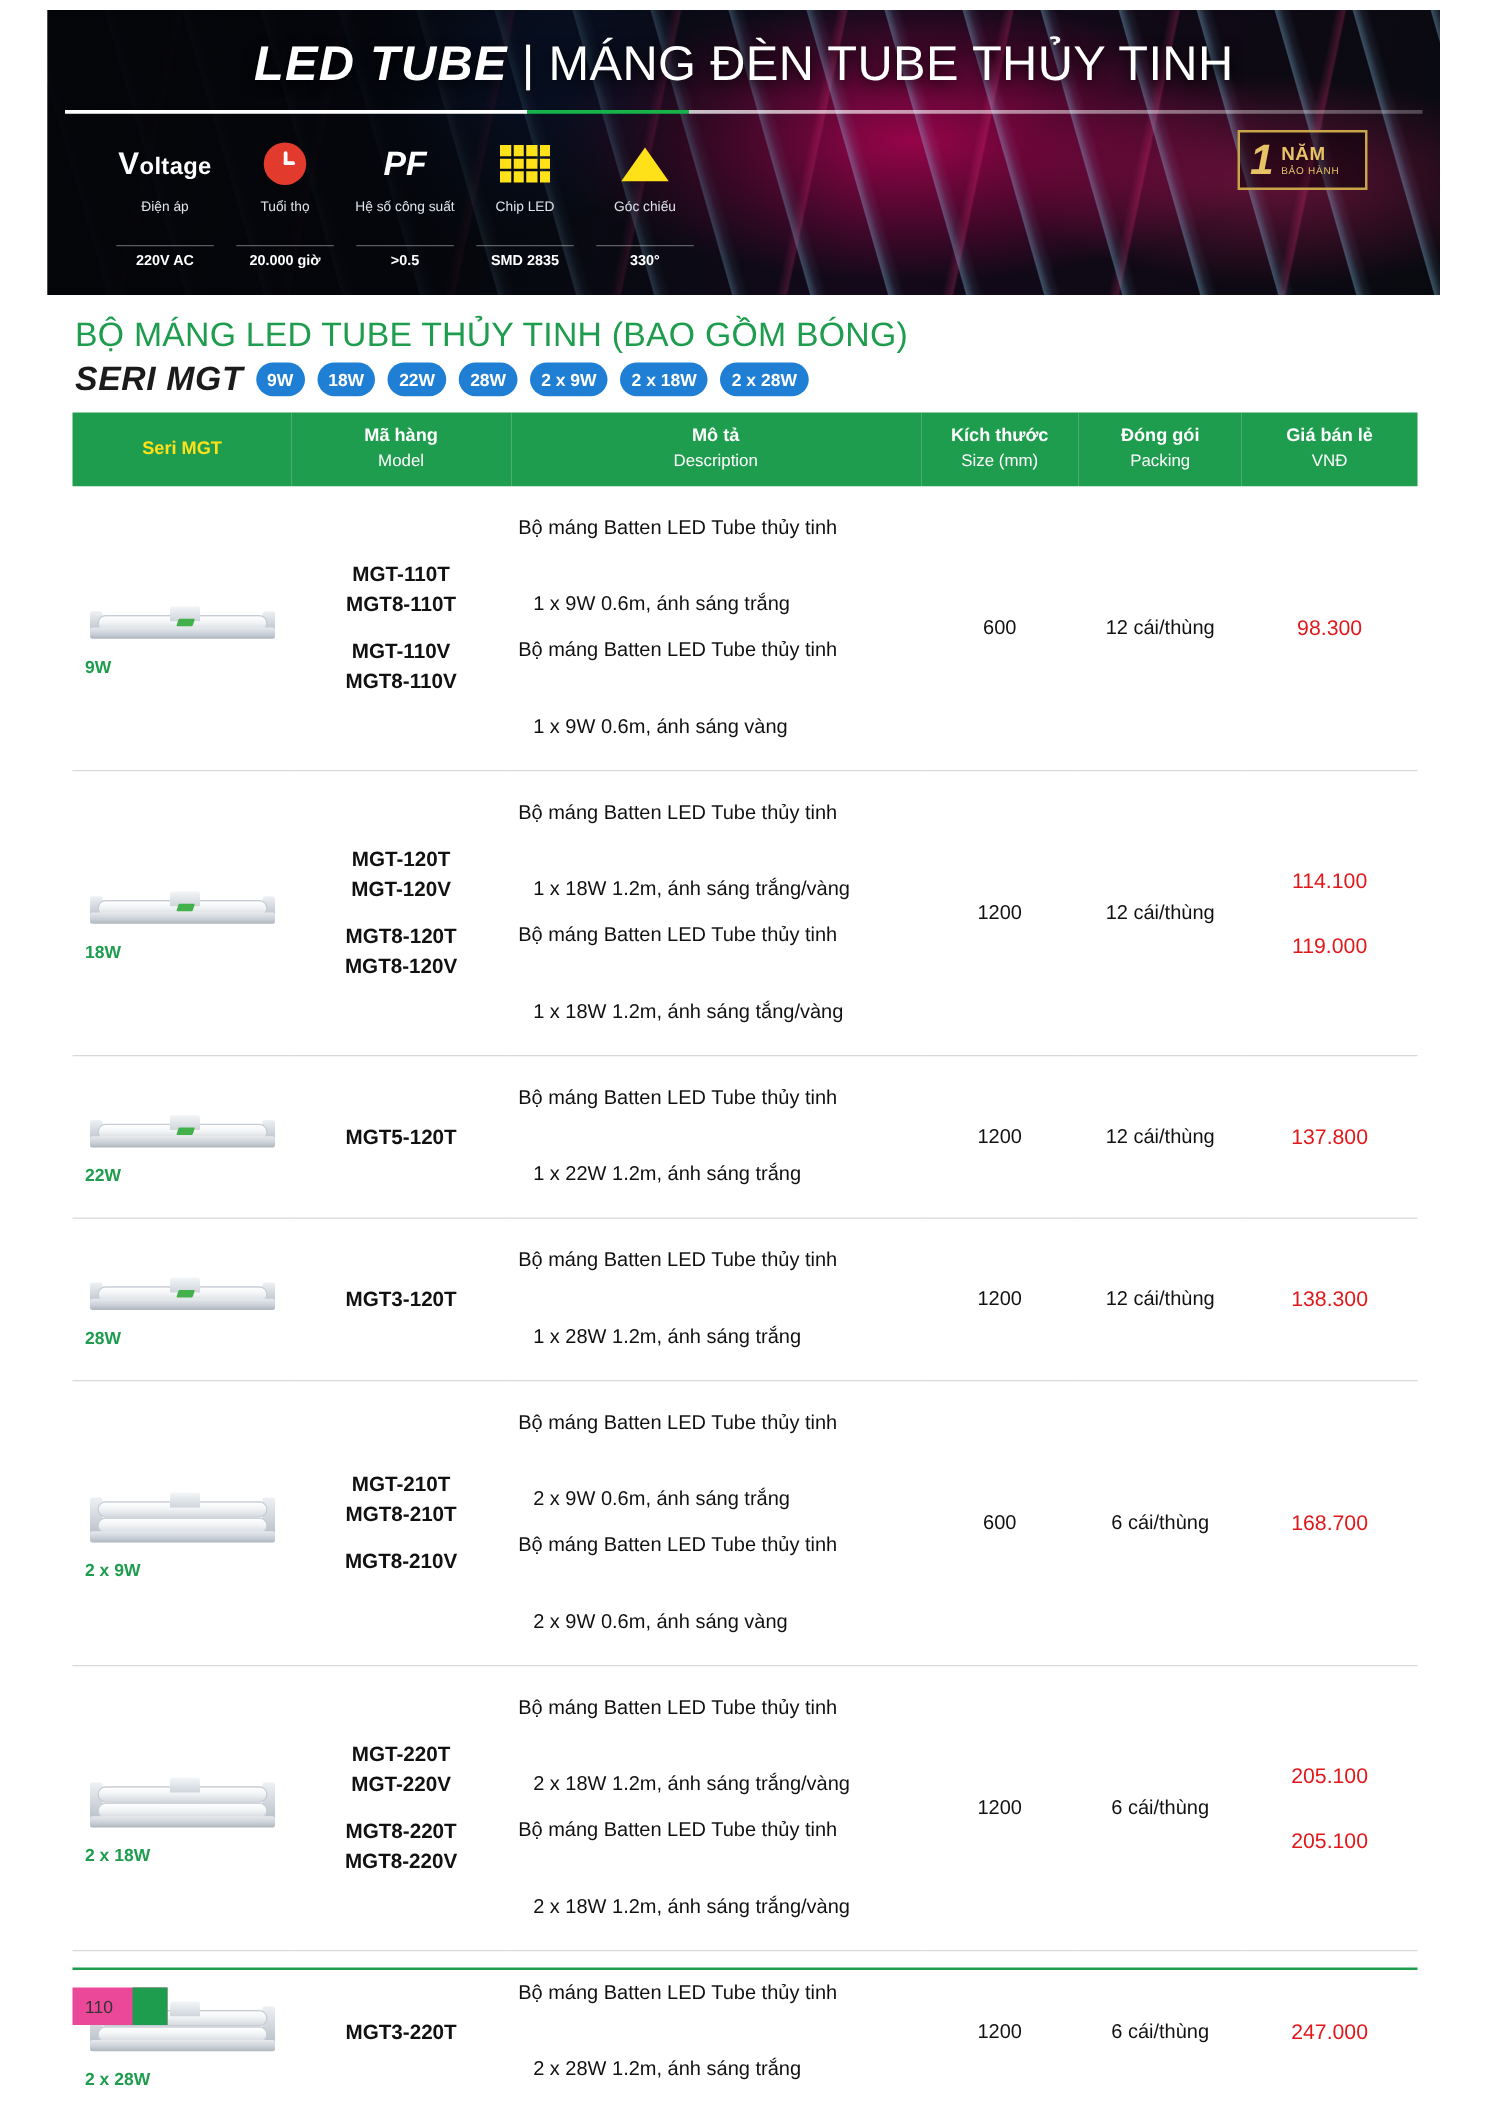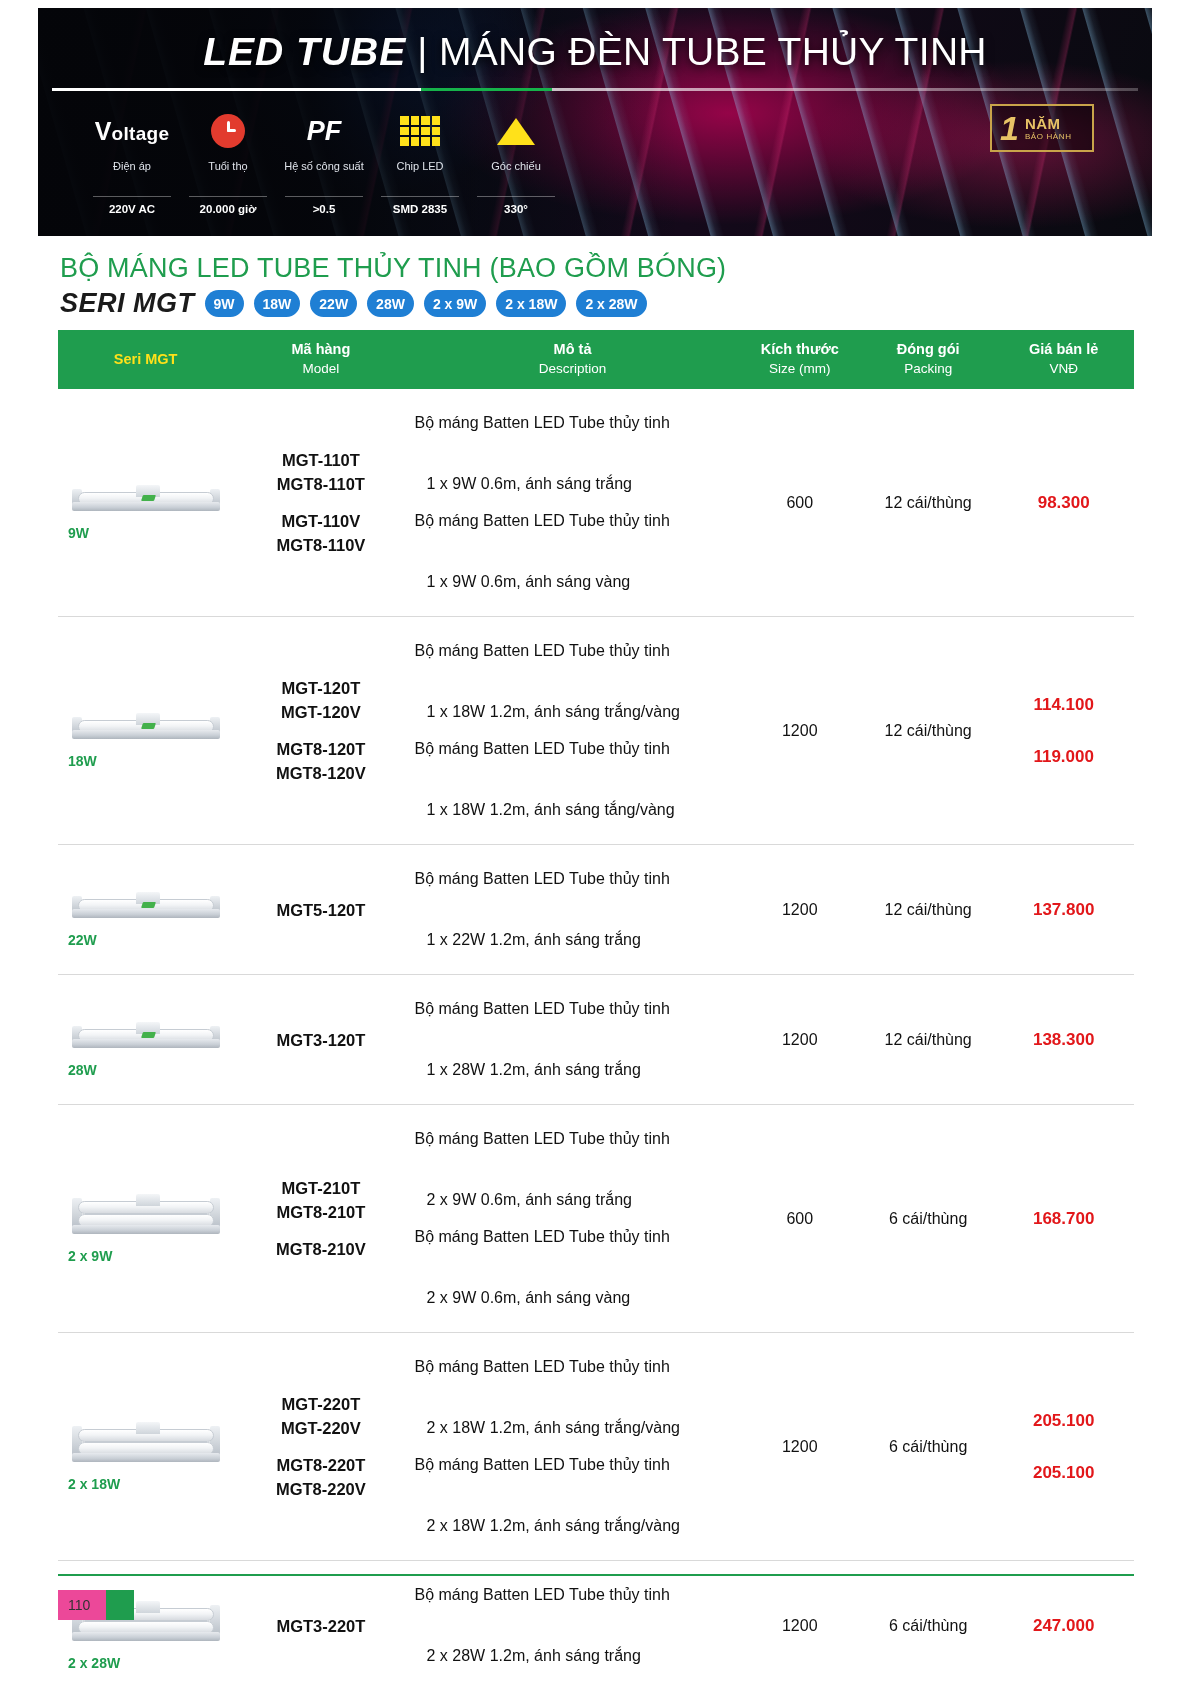--- a/index.html
+++ b/index.html
@@ -215,21 +215,21 @@
   .fixture.dbl .base { top: 33px; }
   .fixture.dbl .cap { height: 30px; top: 6px; }
 
   .models { text-align: center; font-size: 16.5px; font-weight: 700; line-height: 24px; color: #111; }
   .models .gap { display: block; height: 13px; }
   .desc { font-size: 16px; line-height: 24px; color: #111; padding-left: 4px; }
   .desc .d1 { display: block; }
   .desc .d2 { display: block; padding-left: 12px; margin-top: 37px; }
   .desc .gap { display: block; height: 13px; }
   .ctr-txt { text-align: center; font-size: 16px; color: #111; }
-  .price { text-align: center; font-size: 17px; font-weight: 700; color: #e2171a; line-height: 30px; }
+  .price { text-align: center; font-size: 17px; font-weight: 400; color: #e2171a; line-height: 30px; }
   .price .p2 { display: block; margin-top: 22px; }
 
   
   .footer-line {
     position: absolute; left: 58px; top: 1574px; width: 1076px; height: 2px; background: #1f9d4e;
   }
   .pagenum {
     position: absolute; left: 58px; top: 1590px;
     width: 76px; height: 30px;
     background: #ec4899;

